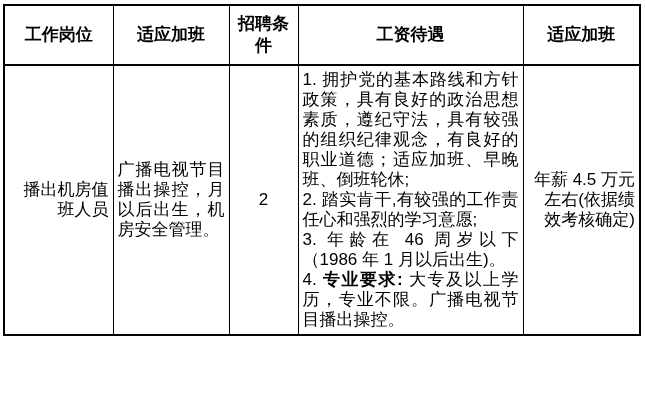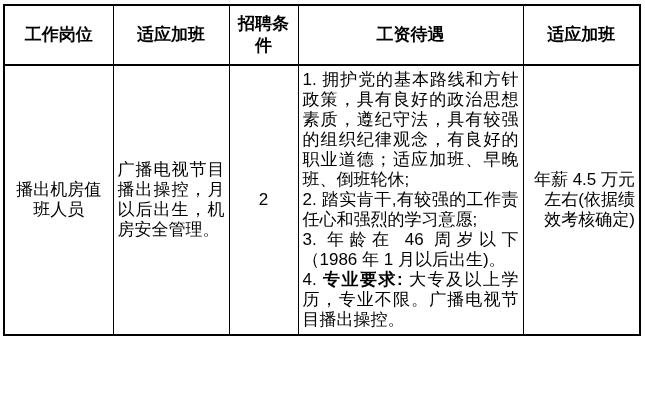--- a/index.html
+++ b/index.html
@@ -42,21 +42,21 @@
     padding: 2px 4px;
     border-bottom: 2px solid #000000;
   }
   .recruit-table tbody td {
     font-size: 17px;
     line-height: 20px;
     vertical-align: middle;
     padding: 4px;
   }
   td.cell-position {
-    text-align: center;
+    text-align: right;
     padding-left: 13px;
     padding-right: 12px;
   }
   td.cell-duties {
     text-align: justify;
     text-justify: inter-ideograph;
     padding-left: 6px;
     padding-right: 6px;
   }
   td.cell-headcount {

